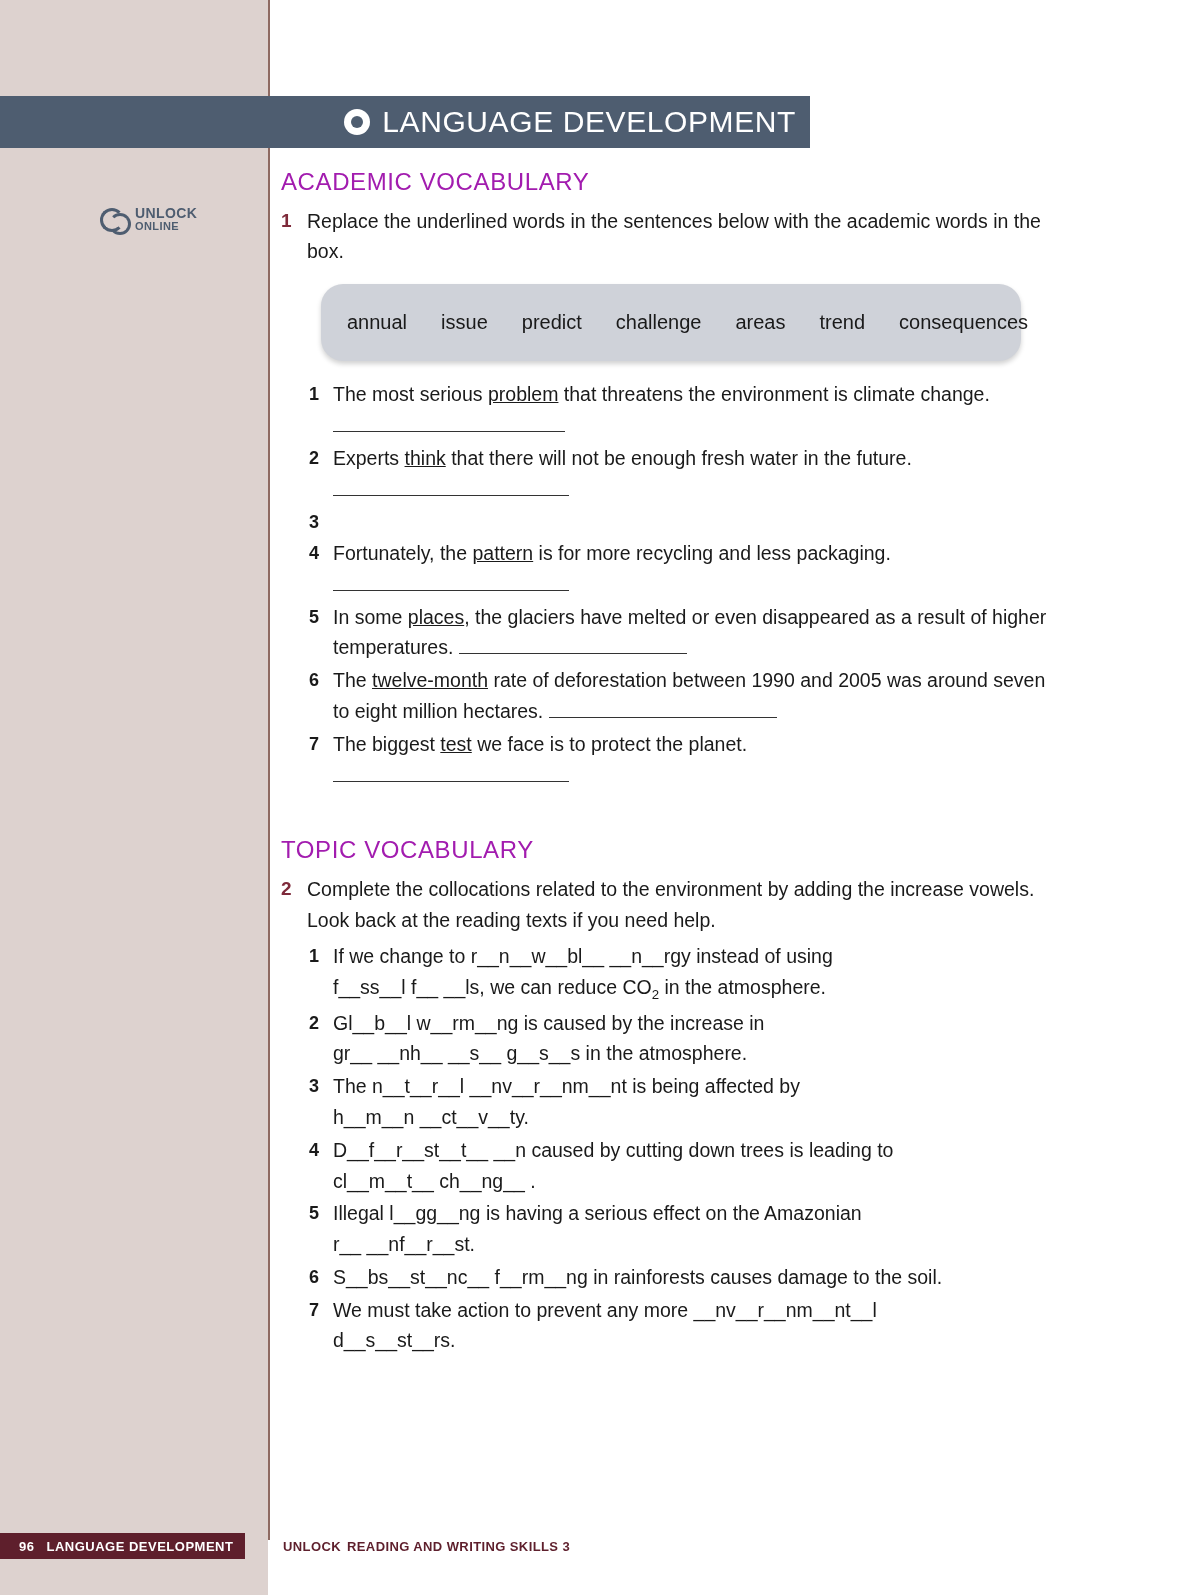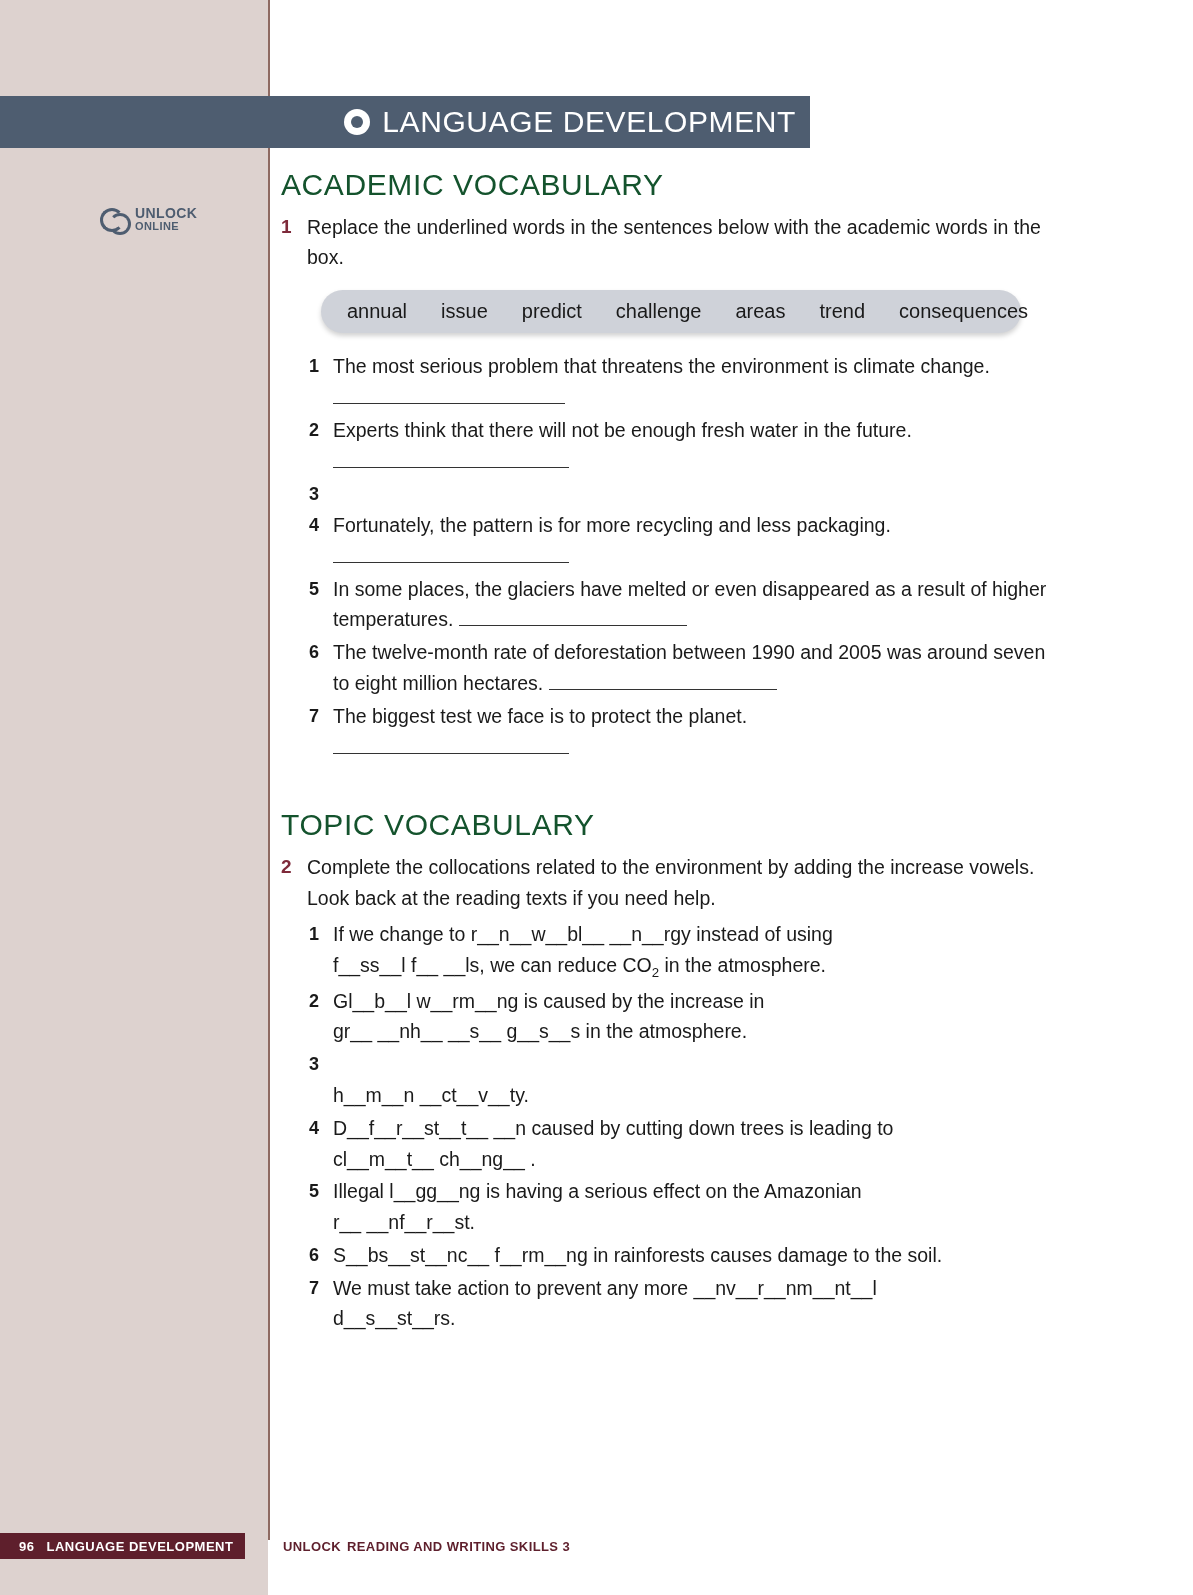--- a/index.html
+++ b/index.html
@@ -131,22 +131,22 @@
     letter-spacing: 0.4px;
   }
 
   .content {
     position: absolute;
     left: 281px;
     top: 168px;
     width: 880px;
   }
   .section-title {
-    color: #14532d;
-    font-size: 30px;
+    color: #a21caf;
+    font-size: 24px;
     letter-spacing: 0.6px;
     margin: 0 0 10px 0;
     font-weight: 400;
   }
   .section-title.topic {
     margin-top: 46px;
   }
   .task {
     display: flex;
     font-size: 19.5px;
@@ -162,21 +162,21 @@
   }
   .task-text {
     flex: 1;
     max-width: 740px;
   }
   .wordbox {
     margin: 18px 0 18px 40px;
     width: 700px;
     background: #cfd2d9;
     border-radius: 22px;
-    padding: 10px 26px;
+    padding: 27px 26px;
     box-sizing: border-box;
     font-size: 20px;
     color: #1a1a1a;
     box-shadow: 0 3px 5px rgba(0,0,0,0.18);
     display: flex;
     gap: 34px;
     justify-content: space-between;
   }
   ol.qlist {
     list-style: none;
@@ -195,20 +195,21 @@
     flex: 0 0 24px;
     font-weight: bold;
     font-size: 18px;
     padding-top: 1px;
   }
   ol.qlist li .q {
     flex: 1;
     max-width: 730px;
   }
   .u {
+    text-decoration: underline;
   }
   .blank {
     display: inline-block;
     border-bottom: 1.5px solid #333;
     height: 16px;
     vertical-align: baseline;
   }
   .blank.w-long { width: 232px; }
   .blank.w-med { width: 228px; }
   .blank.w-break { width: 236px; }
@@ -360,21 +361,21 @@
       </li>
       <li>
         <span class="n">2</span>
         <span class="q">
           <span>Gl__b__l w__rm__ng is caused by the increase in</span><br><span>gr__ __nh__ __s__ g__s__s in the atmosphere.</span>
         </span>
       </li>
       <li>
         <span class="n">3</span>
         <span class="q">
-          <br><span>h__m__n __ct__v__ty.</span>
+          <span>The n__t__r__l __nv__r__nm__nt is being affected by</span><br><span>h__m__n __ct__v__ty.</span>
         </span>
       </li>
       <li>
         <span class="n">4</span>
         <span class="q">
           <span>D__f__r__st__t__ __n caused by cutting down trees is leading to</span><br><span>cl__m__t__ ch__ng__ .</span>
         </span>
       </li>
       <li>
         <span class="n">5</span>

